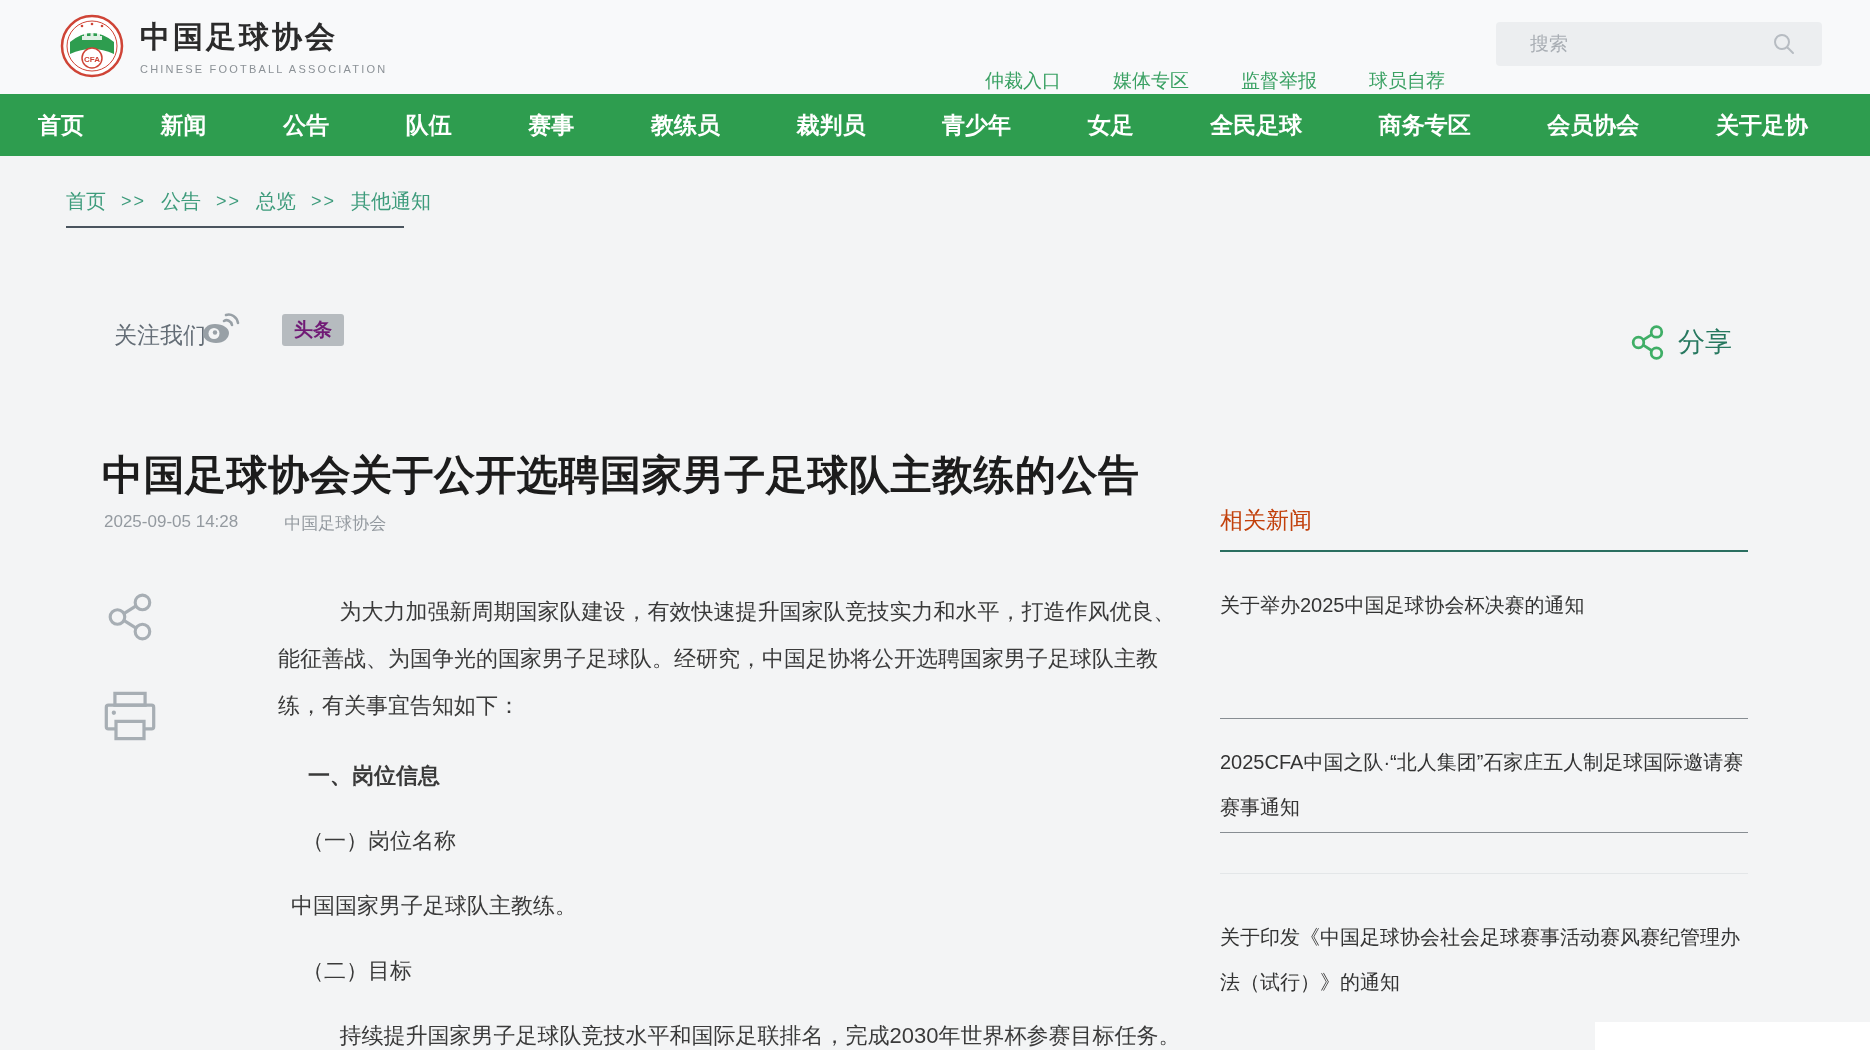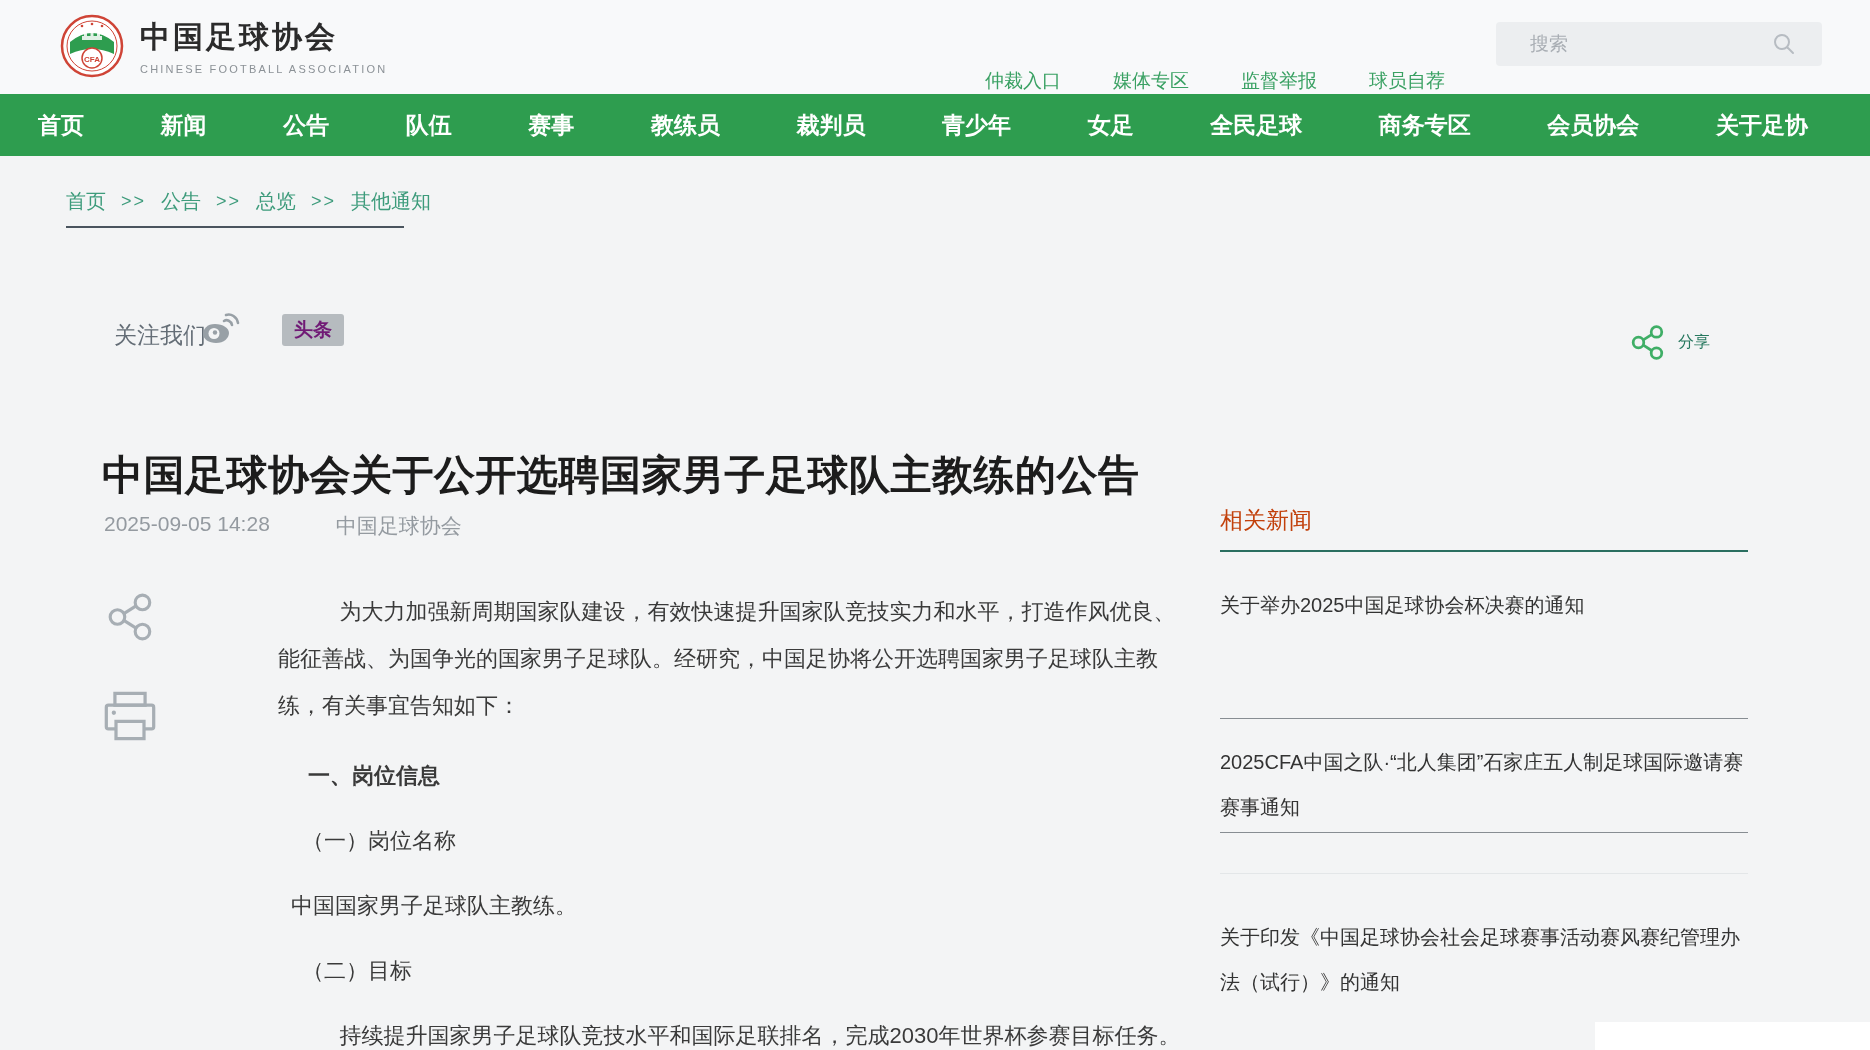--- a/index.html
+++ b/index.html
@@ -26,24 +26,24 @@
   
   .breadcrumb { position:absolute; left:66px; top:188px; display:flex; align-items:center; gap:15px; font-size:20px; color:#3d9b7b; }
   .breadcrumb a { color:#3d9b7b; text-decoration:none; cursor:pointer; }
   .crumb-sep { letter-spacing:2px; font-size:18px; }
   .breadcrumb-rule { position:absolute; left:66px; top:226px; width:338px; height:2px; background:#4a545e; }
   
   .follow-label { position:absolute; left:66px; top:320px; font-size:23px; color:#646d76;margin-left:48px; }
   .weibo-icon { position:absolute; left:200px; top:312px; }
   .toutiao-badge { position:absolute; left:282px; top:314px; width:62px; height:32px; background:#b6bbbf; border-radius:3px; display:flex; align-items:center; justify-content:center; font-size:19px; font-weight:bold; color:#701a75; cursor:pointer; }
   .share-btn { position:absolute; left:1630px; top:324px; display:flex; align-items:center; gap:12px; cursor:pointer; }
-  .share-btn .share-label { font-size:16px; color:#27785f; }
+  .share-btn .share-label { font-size:27px; color:#27785f; }
   
   .article-title { position:absolute; left:102px; top:448px; width:1110px; font-size:41px; font-weight:bold; color:#1c1c1c; letter-spacing:0.5px; }
-  .article-meta { position:absolute; left:104px; top:512px; display:flex; gap:66px; font-size:21px; color:#949aa0;text-align:right; }
+  .article-meta { position:absolute; left:104px; top:512px; display:flex; gap:46px; font-size:17px; color:#949aa0;text-align:right; }
   .rail-share { position:absolute; left:106px; top:592px; }
   .rail-print { position:absolute; left:102px; top:690px; }
   .article-body { position:absolute; left:278px; top:588px; width:905px; font-size:22px; color:#3a3a3a; line-height:47px; }
   .article-body p { margin:0; }
   .p-indent { text-indent:2.8em; }
   .p-heading { font-weight:bold; padding-left:30px; margin-top:23px !important; }
   .p-sub { padding-left:24px; margin-top:18px !important; }
   .p-plain { padding-left:13px; margin-top:18px !important; }
   .p-last { margin-top:18px !important; }
   

